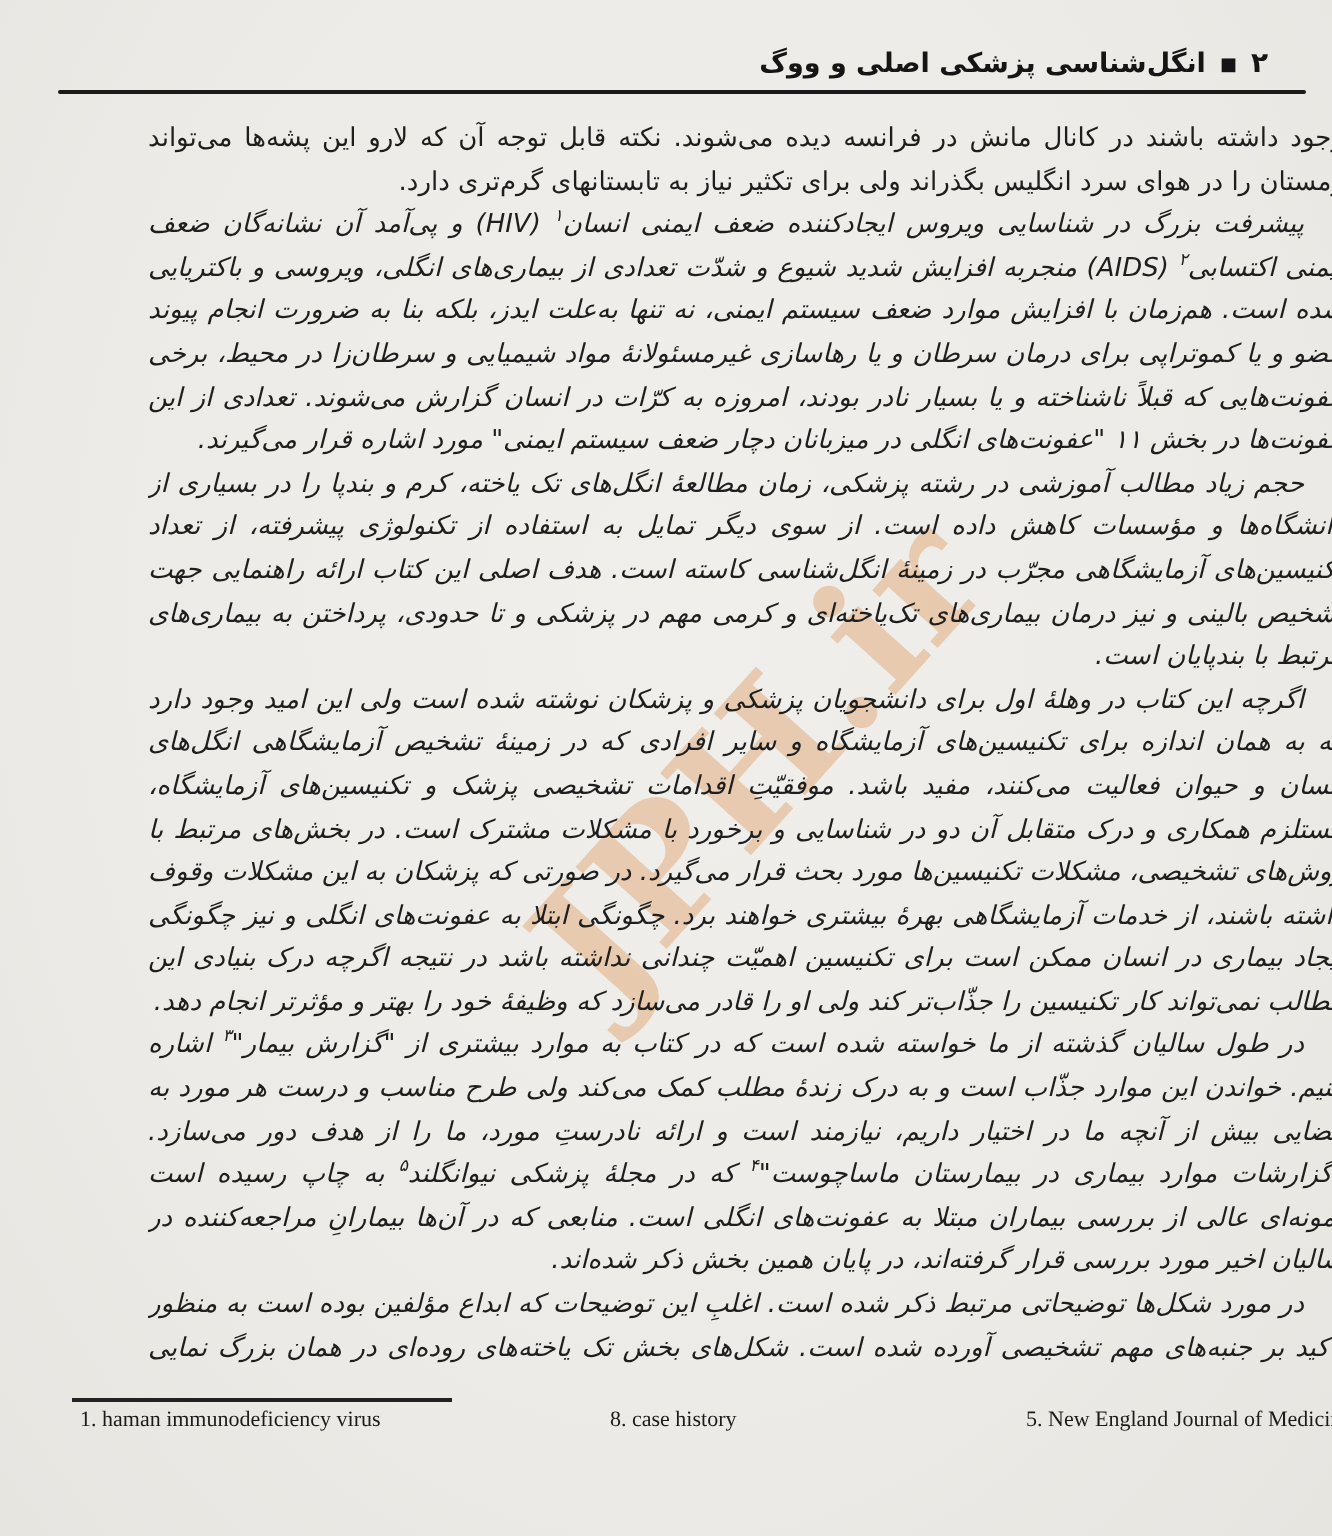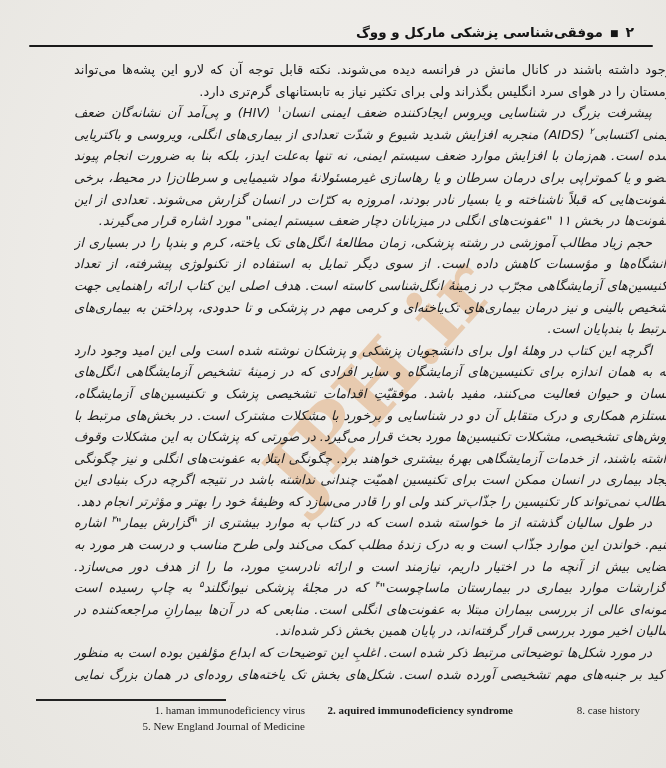--- a/index.html
+++ b/index.html
@@ -60,49 +60,48 @@
   .footnotes{
     position:absolute;left:40px;top:703px;width:600px;
     display:grid;
     grid-template-columns:265px 208px 1fr;
     row-gap:2px;
     direction:ltr;
     font-family:"Liberation Serif","DejaVu Serif",serif;
     font-size:11px;line-height:14px;
     color:#1b1b1b;
   }
-  .fn{white-space:nowrap;text-align:right;}
+  .fn{white-space:nowrap;}
   .fn.bold{font-weight:600;}
 </style>
 </head>
 <body>
 
 <div class="page">
 
   <div class="header">
     <span class="page-num">۲</span>
     <span class="bullet">■</span>
-    <span class="header-title">موفقی‌شناسی پزشکی  مارکل و ووگ</span>
+    <span class="header-title">انگل‌شناسی پزشکی  اصلی و ووگ</span>
   </div>
 
   <div class="header-rule"></div>
 
   <div class="watermark">JPH.ir</div>
 
   <div class="body-text">
       <p class="">وجود داشته باشند در کانال مانش در فرانسه دیده می‌شوند. نکته قابل توجه آن که لارو این پشه‌ها می‌تواند زمستان را در هوای سرد انگلیس بگذراند ولی برای تکثیر نیاز به تابستانهای گرم‌تری دارد.</p>
       <p class="indent">پیشرفت بزرگ در شناسایی ویروس ایجادکننده ضعف ایمنی انسان<sup>۱</sup> (HIV) و پی‌آمد آن نشانه‌گان ضعف ایمنی اکتسابی<sup>۲</sup> (AIDS) منجربه افزایش شدید شیوع و شدّت تعدادی از بیماری‌های انگلی، ویروسی و باکتریایی شده است. هم‌زمان با افزایش موارد ضعف سیستم ایمنی، نه تنها به‌علت ایدز، بلکه بنا به ضرورت انجام پیوند عضو و یا کموتراپی برای درمان سرطان و یا رهاسازی غیرمسئولانهٔ مواد شیمیایی و سرطان‌زا در محیط، برخی عفونت‌هایی که قبلاً ناشناخته و یا بسیار نادر بودند، امروزه به کرّات در انسان گزارش می‌شوند. تعدادی از این عفونت‌ها در بخش ۱۱ "عفونت‌های انگلی در میزبانان دچار ضعف سیستم ایمنی" مورد اشاره قرار می‌گیرند.</p>
       <p class="indent">حجم زیاد مطالب آموزشی در رشته پزشکی، زمان مطالعهٔ انگل‌های تک یاخته، کرم و بندپا را در بسیاری از دانشگاه‌ها و مؤسسات کاهش داده است. از سوی دیگر تمایل به استفاده از تکنولوژی پیشرفته، از تعداد تکنیسین‌های آزمایشگاهی مجرّب در زمینهٔ انگل‌شناسی کاسته است. هدف اصلی این کتاب ارائه راهنمایی جهت تشخیص بالینی و نیز درمان بیماری‌های تک‌یاخته‌ای و کرمی مهم در پزشکی و تا حدودی، پرداختن به بیماری‌های مرتبط با بندپایان است.</p>
       <p class="indent">اگرچه این کتاب در وهلهٔ اول برای دانشجویان پزشکی و پزشکان نوشته شده است ولی این امید وجود دارد که به همان اندازه برای تکنیسین‌های آزمایشگاه و سایر افرادی که در زمینهٔ تشخیص آزمایشگاهی انگل‌های انسان و حیوان فعالیت می‌کنند، مفید باشد. موفقیّتِ اقدامات تشخیصی پزشک و تکنیسین‌های آزمایشگاه، مستلزم همکاری و درک متقابل آن دو در شناسایی و برخورد با مشکلات مشترک است. در بخش‌های مرتبط با روش‌های تشخیصی، مشکلات تکنیسین‌ها مورد بحث قرار می‌گیرد. در صورتی که پزشکان به این مشکلات وقوف داشته باشند، از خدمات آزمایشگاهی بهرهٔ بیشتری خواهند برد. چگونگی ابتلا به عفونت‌های انگلی و نیز چگونگی ایجاد بیماری در انسان ممکن است برای تکنیسین اهمیّت چندانی نداشته باشد در نتیجه اگرچه درک بنیادی این مطالب نمی‌تواند کار تکنیسین را جذّاب‌تر کند ولی او را قادر می‌سازد که وظیفهٔ خود را بهتر و مؤثرتر انجام دهد.</p>
       <p class="indent">در طول سالیان گذشته از ما خواسته شده است که در کتاب به موارد بیشتری از "گزارش بیمار"<sup>۳</sup> اشاره کنیم. خواندن این موارد جذّاب است و به درک زندهٔ مطلب کمک می‌کند ولی طرح مناسب و درست هر مورد به فضایی بیش از آنچه ما در اختیار داریم، نیازمند است و ارائه نادرستِ مورد، ما را از هدف دور می‌سازد. "گزارشات موارد بیماری در بیمارستان ماساچوست"<sup>۴</sup> که در مجلهٔ پزشکی نیوانگلند<sup>۵</sup> به چاپ رسیده است نمونه‌ای عالی از بررسی بیماران مبتلا به عفونت‌های انگلی است. منابعی که در آن‌ها بیمارانِ مراجعه‌کننده در سالیان اخیر مورد بررسی قرار گرفته‌اند، در پایان همین بخش ذکر شده‌اند.</p>
       <p class="indent">در مورد شکل‌ها توضیحاتی مرتبط ذکر شده است. اغلبِ این توضیحات که ابداع مؤلفین بوده است به منظور تأکید بر جنبه‌های مهم تشخیصی آورده شده است. شکل‌های بخش تک یاخته‌های روده‌ای در همان بزرگ نمایی واقعی و به‌منظور تسهیل در مقایسهٔ محدودهٔ اندازه انگل‌های مختلف و یا انگل‌های درونِ یک جنس، به تصویر درآمده است. در اغلب شکل‌ها اجزایی که برای شناسایی انگل‌ها مهم نیستند، حذف شده‌اند تا توجّه و تأکید بیشتری بر وجوه تشخیصی صورت گیرد.</p>
     </div>
 
   <div class="footnote-rule"></div>
 
   <div class="footnotes">
       <span class="fn">1. haman immunodeficiency virus</span>
-      <span class="fn bold">2. aquired immunodeficiency syndrome</span>
       <span class="fn">8. case history</span>
       <span class="fn">5. New England Journal of Medicine</span>
     </div>
 
 </div>
 
 </body></html>

